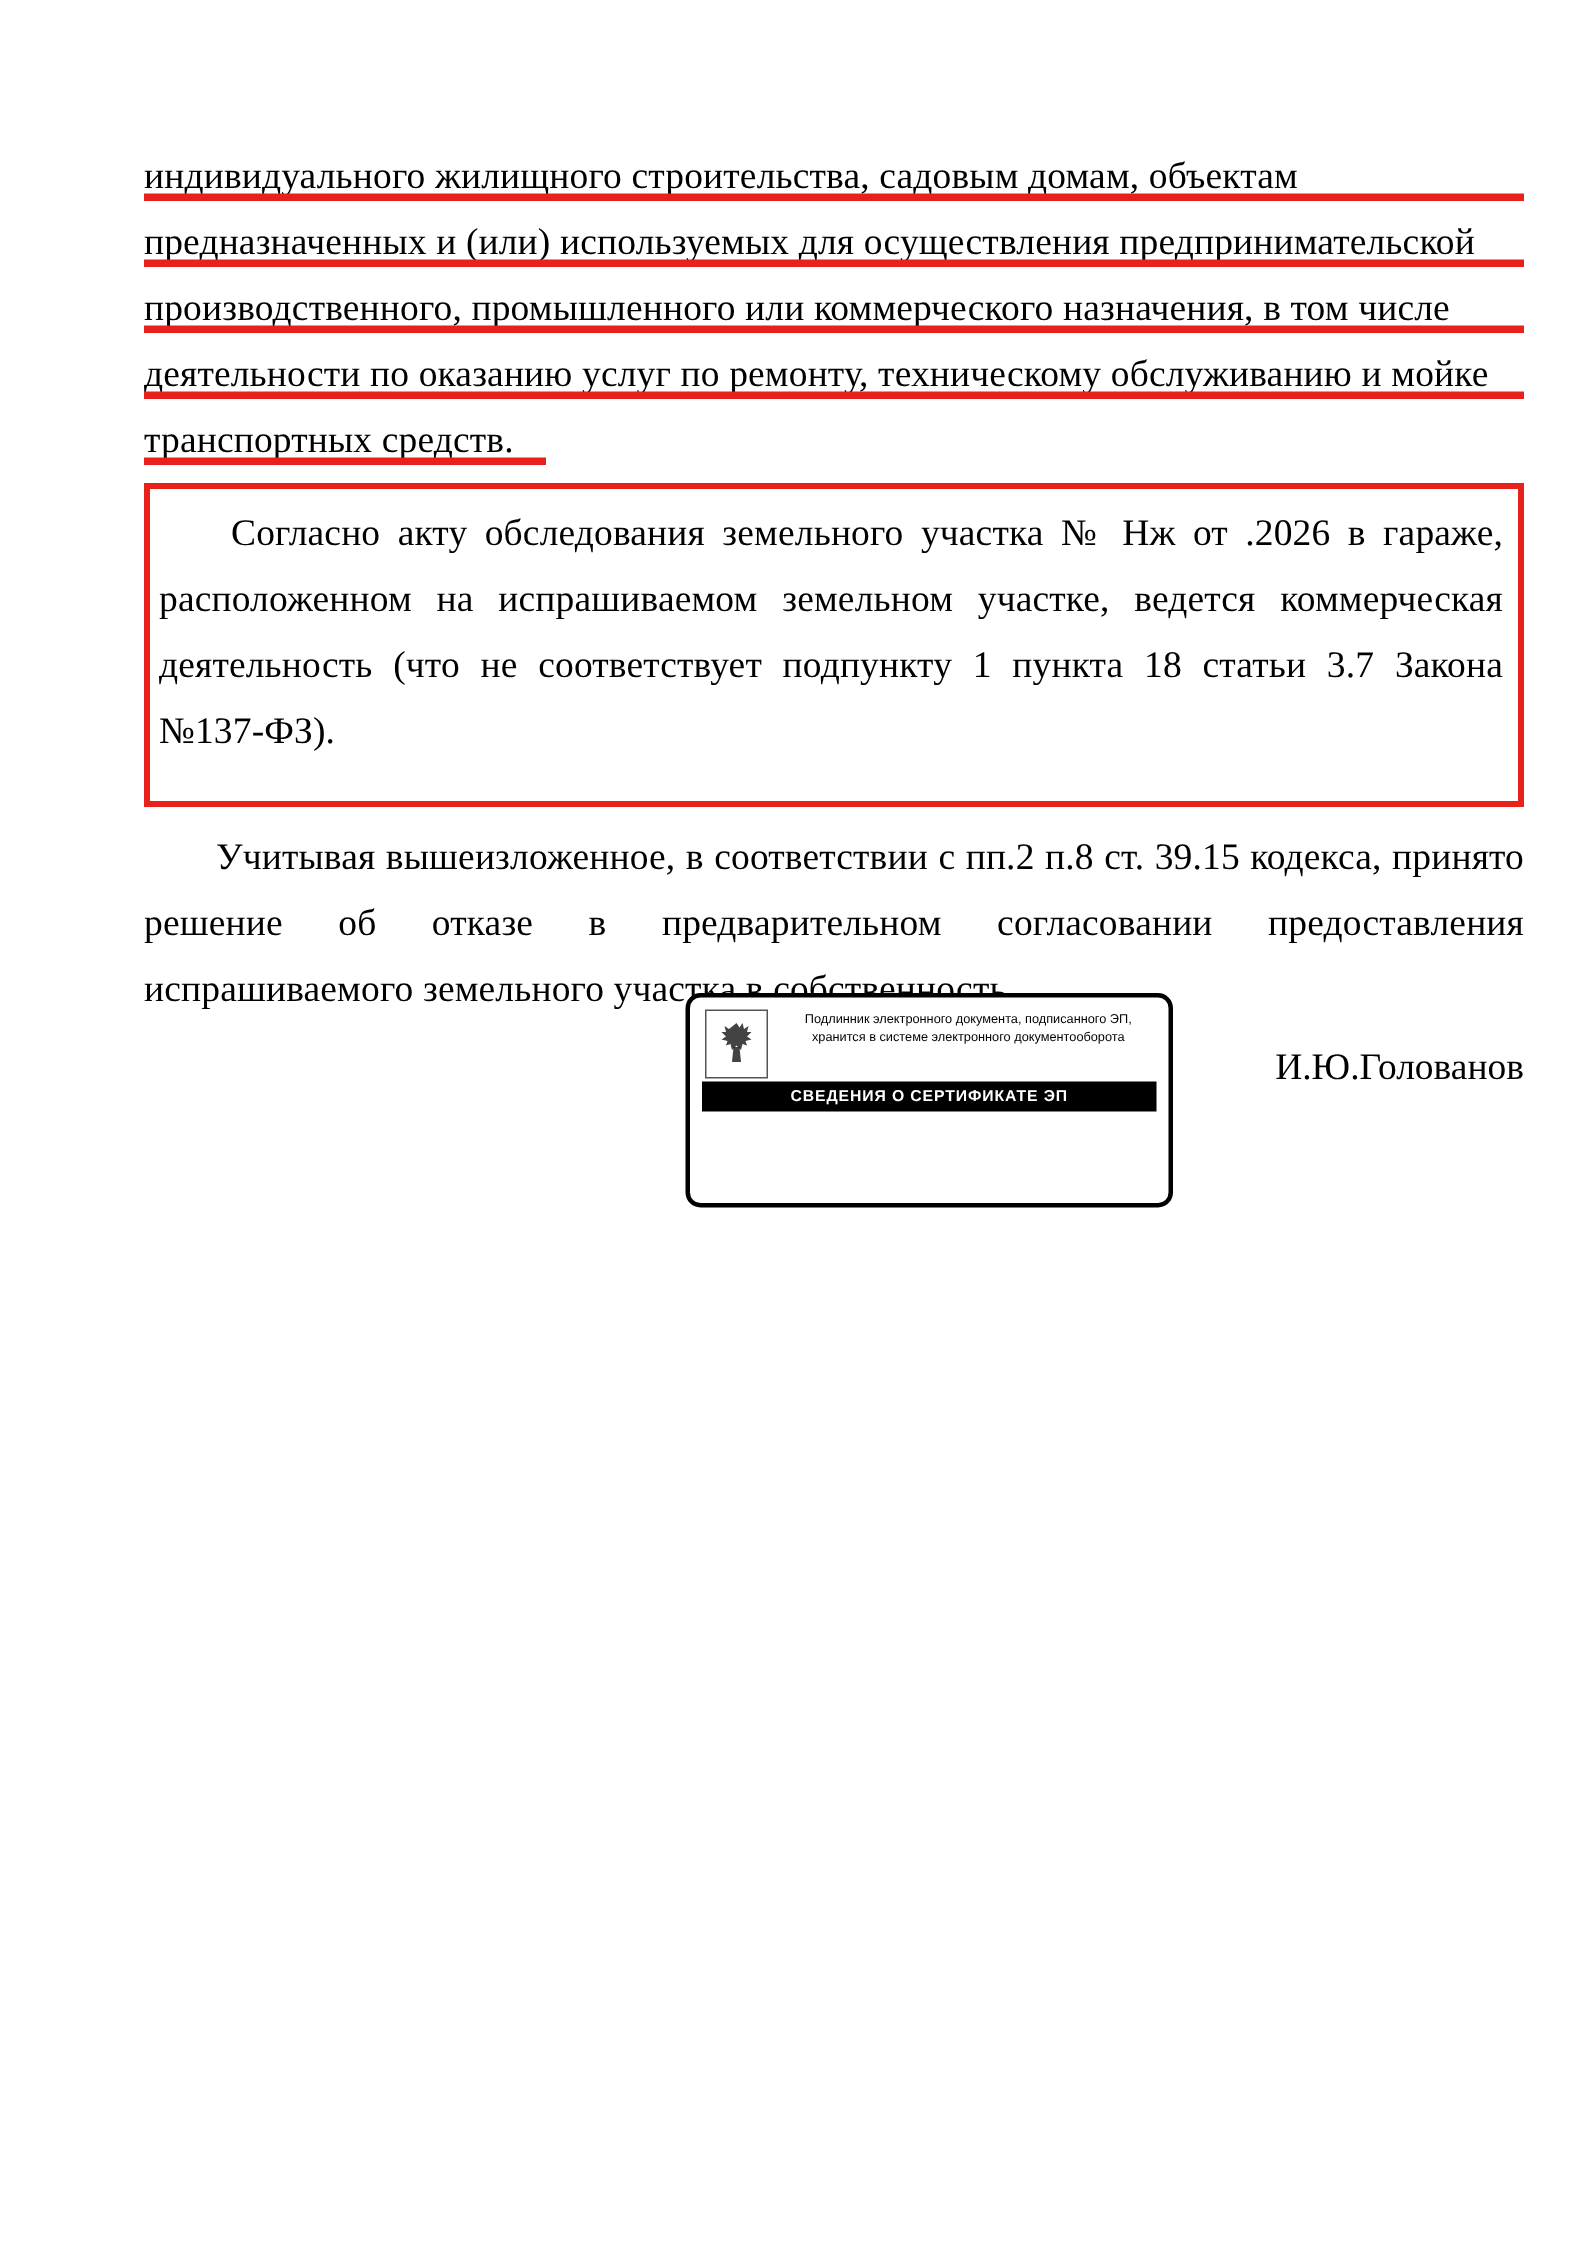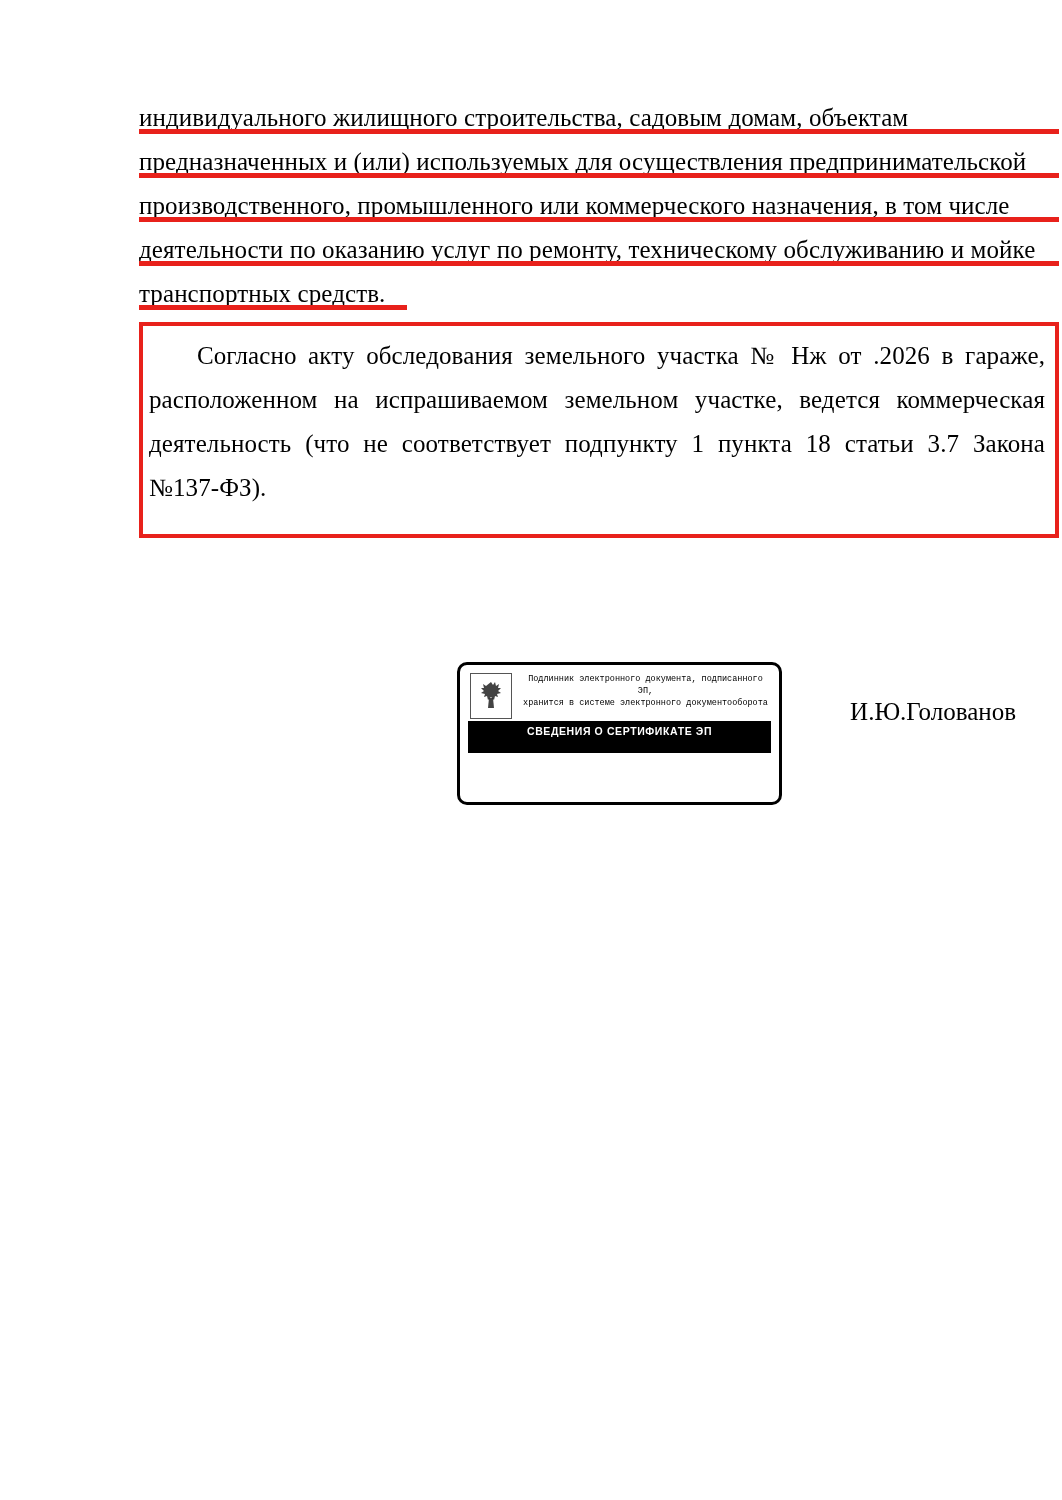--- a/index.html
+++ b/index.html
@@ -22,21 +22,20 @@
     width: 1062px;
     height: 1500px;
     background: #fff;
   }
 
   .content {
     position: absolute;
     left: 96px;
     top: 96px;
     width: 920px;
-    margin-left: 43px;
   }
 
   p.para {
     margin: 0;
     font-size: 25px;
     line-height: 44px;
     text-align: justify;
     text-justify: inter-word;
     letter-spacing: 0.1px;
   }
@@ -127,30 +126,29 @@
   .stamp-emblem svg { display: block; }
   .stamp-note {
     position: absolute;
     left: 58px;
     top: 8px;
     right: 6px;
     font-size: 8.5px;
     line-height: 12px;
     color: #000;
     text-align: center;
-    font-family: Liberation Mono, monospace;
   }
   .stamp-bar {
     margin: 0 8px;
     background: #000;
     color: #fff;
     font-size: 10.5px;
     letter-spacing: 0.6px;
     text-align: center;
-    padding: 4px 0 16px;
+    padding: 4px 0 4px;
     font-weight: bold;
   }
   .stamp-lines {
     padding: 7px 10px 0 10px;
     font-size: 9px;
     line-height: 14px;
     color: #000;
   }
 
   
@@ -174,20 +172,23 @@
       <span class="red-underline" style="top:77px; width:920px;"></span>
       <span class="red-underline" style="top:121px; width:920px;"></span>
       <span class="red-underline" style="top:165px; width:920px;"></span>
       <span class="red-underline" style="top:209px; width:268px;"></span>
     </div>
 
     <div class="block-framed">
       <p class="para indent">Согласно акту обследования земельного участка № Нж      от         .2026 в  гараже,  расположенном  на  испрашиваемом  земельном  участке,  ведется коммерческая деятельность (что не соответствует подпункту 1 пункта 18 статьи 3.7 Закона №137-ФЗ).</p>
     </div>
 
+    <div class="block-after">
+      <p class="para indent">Учитывая  вышеизложенное,  в  соответствии  с  пп.2  п.8  ст.  39.15  кодекса, принято  решение  об  отказе  в  предварительном  согласовании  предоставления испрашиваемого земельного участка в собственность.</p>
+    </div>
 
   </div>
 
   <div class="sign-row">
 
     <div class="stamp">
       <div class="stamp-top">
         <div class="stamp-emblem">
           <svg width="30" height="38" viewBox="0 0 30 38" aria-hidden="true">
             <rect x="0.5" y="0.5" width="29" height="37" fill="#ffffff" stroke="none"></rect>

